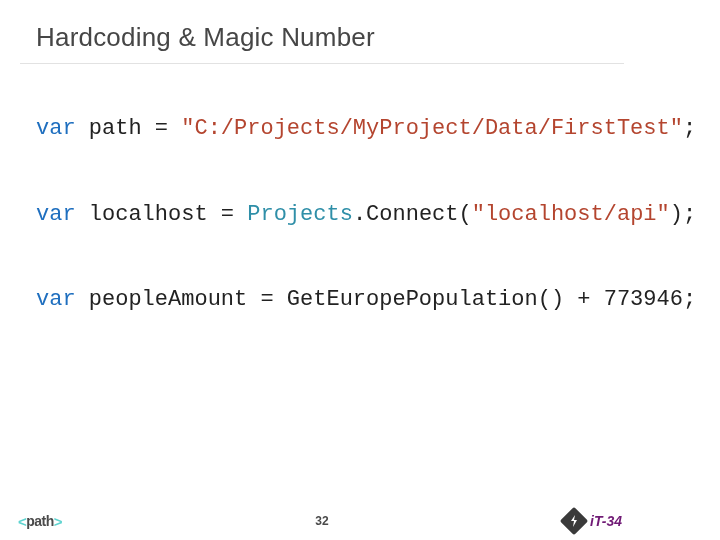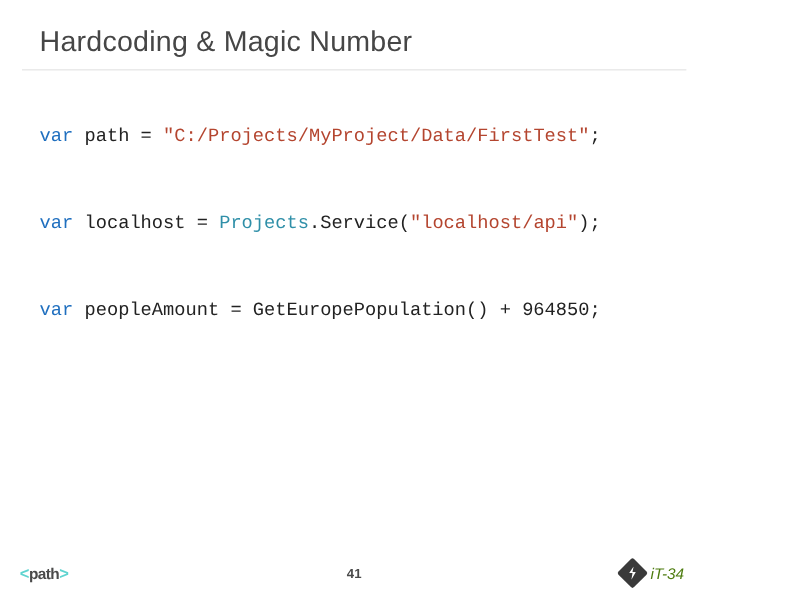--- a/index.html
+++ b/index.html
@@ -4,21 +4,21 @@
 <style>
   * { margin: 0; padding: 0; box-sizing: border-box; }
   html, body { width: 720px; height: 540px; font-family: "Segoe UI", Arial, sans-serif; background: #fff; }
   .slide { width: 644px; height: 540px; position: relative; display: flex; flex-direction: column; }
   .header { padding: 22px 36px 10px 36px; }
   .title { font-size: 26px; font-weight: 400; color: #464646; letter-spacing: 0.2px; }
   .hr { height: 1px; background: #e2e2e2; margin: 0 20px 0 20px; }
   .body { flex: 1; padding: 50px 36px 0 36px; }
   .codeblock {
     font-family: Consolas, "Courier New", monospace;
-    font-size: 17px;
+    font-size: 22px;
     line-height: 1.35;
     color: #222;
     margin-bottom: 56px;
     white-space: pre;
   }
   .kw { color: #1f6fbf; }
   .str { color: #b4452f; }
   .cls { color: #2f8fa8; }
 
   .footer {
@@ -41,54 +41,54 @@
   .bracket { color: #5fd4d0; font-weight: 700; font-size: 15px; }
   .pagenum { font-size: 12px; font-weight: 700; color: #4a4a4a; position: absolute; left: 50%; transform: translateX(-50%); }
   .bolt-badge {
     width: 20px; height: 20px; background: #3a3a3a; transform: rotate(45deg);
     display: flex; align-items: center; justify-content: center; border-radius: 2px;
   }
   .bolt-badge svg { transform: rotate(-45deg); }
   .it34 {
     font-family: Arial, sans-serif;
     font-size: 14px;
-    font-weight: 400;
+    font-weight: 700;
     font-style: italic;
-    color: #4d7c0f;
+    color: #701a75;
     letter-spacing: 0px;
   }
 </style>
 </head>
 <body>
 
 <div class="slide">
   <div class="header">
     <div class="title">Hardcoding &amp; Magic Number</div>
   </div>
   <div class="hr"></div>
 
   <div class="body">
 
     <div class="codeblock"><span class="kw">var</span><span> path = </span><span class="str">"C:/Projects/MyProject/Data/FirstTest"</span><span>;</span></div>
 
-    <div class="codeblock"><span class="kw">var</span><span> localhost = </span><span class="cls">Projects</span><span>.Service(</span><span class="str">"localhost/api"</span><span>);</span></div>
+    <div class="codeblock"><span class="kw">var</span><span> localhost = </span><span class="cls">Projects</span><span>.Connect(</span><span class="str">"localhost/api"</span><span>);</span></div>
 
-    <div class="codeblock"><span class="kw">var</span><span> peopleAmount = GetEuropePopulation() + 964850;</span></div>
+    <div class="codeblock"><span class="kw">var</span><span> peopleAmount = GetEuropePopulation() + 773946;</span></div>
 
   </div>
 
   <div class="footer">
     <div class="footer-left">
       <span class="epam">
         <span class="bracket">&lt;</span>
         <span>path</span>
         <span class="bracket">&gt;</span>
       </span>
     </div>
-    <div class="pagenum">41</div>
+    <div class="pagenum">32</div>
     <div class="footer-right">
       <div class="bolt-badge">
         <svg width="10" height="12" viewBox="0 0 10 12">
             <path d="M6 0 L2 6 L5 6 L4 12 L8 5 L5 5 Z" fill="#fff"></path>
           </svg>
       </div>
       <span class="it34">iT-34</span>
     </div>
   </div>
 </div>

